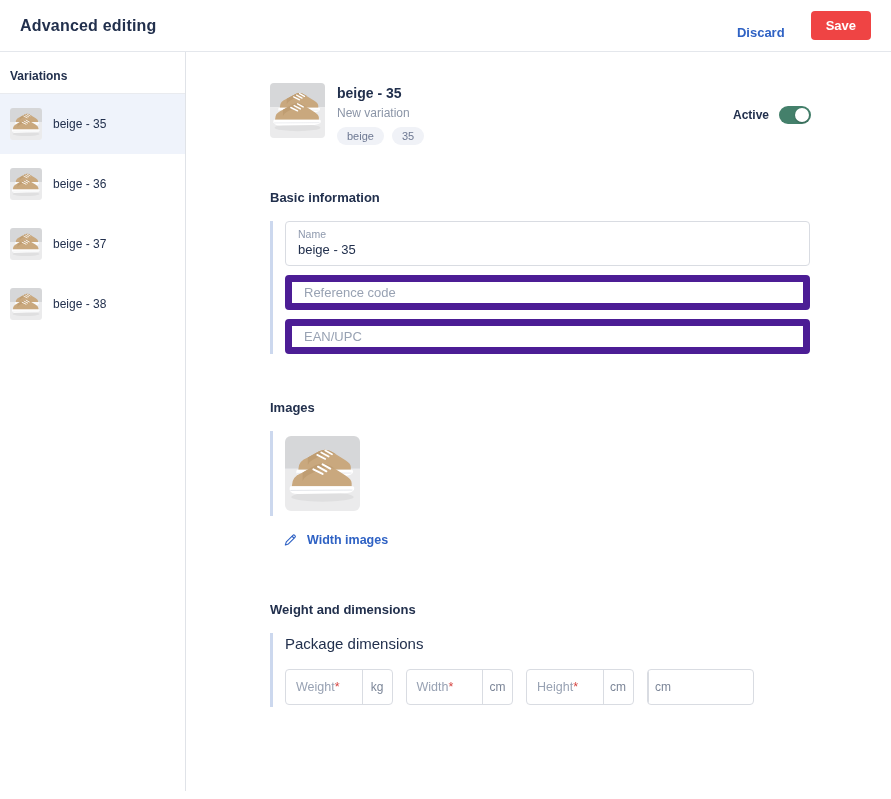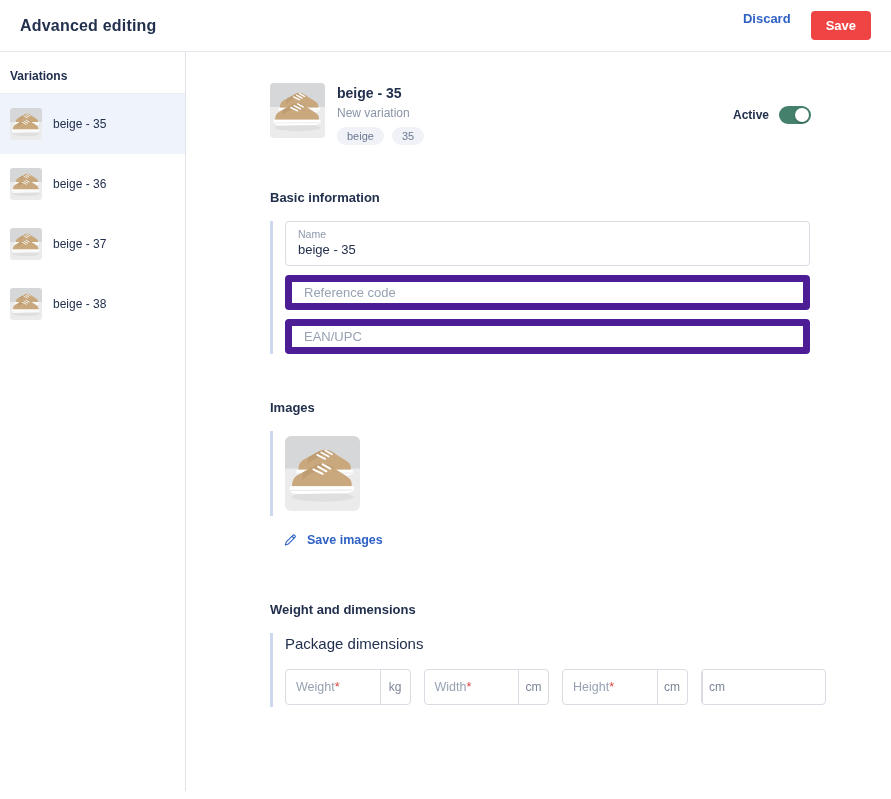--- a/index.html
+++ b/index.html
@@ -12,21 +12,21 @@
   .app { width: 891px; height: 799px; position: relative; overflow: hidden; background: #fff; }
 
   
   .topbar {
     height: 52px;
     border-bottom: 1px solid #e4e7ec;
     display: flex; align-items: center; justify-content: space-between;
     padding: 0 20px;
   }
   .page-title { font-size: 16px; font-weight: bold; letter-spacing: .2px; }
-  .topbar-actions { display: flex; align-items: flex-start; gap: 20px; }
+  .topbar-actions { display: flex; align-items: flex-end; gap: 26px; }
   .discard-link { color: #2f62c4; font-size: 13px; font-weight: 600; cursor: pointer; text-decoration: none; }
   .save-btn {
     background: #ef4444; color: #fff; border: none; border-radius: 4px;
     height: 29px; padding: 0 15px; font-size: 13px; font-weight: 600;
     font-family: inherit; cursor: pointer;
   }
 
   
   .layout { display: flex; height: 739px; }
   .sidebar { width: 186px; flex-shrink: 0; border-right: 1px solid #e0e3e8; }
@@ -86,21 +86,21 @@
   
   .images-block { border-left: 3px solid #ccd8ee; padding: 5px 0 5px 12px; margin-top: 16px; }
   .image-card { width: 75px; height: 75px; border-radius: 6px; overflow: hidden; }
   .edit-images { display: inline-flex; align-items: center; gap: 9px; margin-top: 16px; margin-left: 12px; cursor: pointer; }
   .edit-images-label { color: #2f62c4; font-size: 12.5px; font-weight: 600; }
   .pencil-icon { width: 16px; height: 16px; display: block; }
 
   
   .dims-block { border-left: 3px solid #ccd8ee; padding: 2px 0 2px 12px; margin-top: 16px; }
   .dims-label { font-size: 15px; color: #22304d; }
-  .dims-row { display: flex; gap: 13px; margin-top: 17px; width: 541px; }
+  .dims-row { display: flex; gap: 13px; margin-top: 17px; width: 469px; }
   .dim-field {
     flex: 1; height: 36px; border: 1px solid #d9dce2; border-radius: 4px;
     display: flex; overflow: hidden; background: #fff;
   }
   .dim-input-wrap { flex: 1; position: relative; }
   .dim-input {
     width: 100%; height: 100%; border: none; outline: none; background: transparent;
     padding: 0 6px 0 10px; font-size: 12.5px; color: #22304d; font-family: inherit;
     position: relative; z-index: 1;
   }
@@ -229,21 +229,21 @@
             <svg viewBox="0 0 96 96">
                 <use href="#shoe-scene"></use>
               </svg>
           </div>
         </div>
         <div class="edit-images">
           <svg class="pencil-icon" viewBox="0 0 20 20">
             <path d="M4.2 16.2 L5.4 12.3 L13.6 4.1 Q14.7 3 15.8 4.1 L16.2 4.5 Q17.3 5.6 16.2 6.7 L8 14.9 L4.2 16.2 Z" fill="none" stroke="#2f62c4" stroke-width="1.4" stroke-linejoin="round"></path>
             <line x1="12.6" y1="5.3" x2="15.1" y2="7.8" stroke="#2f62c4" stroke-width="1.4"></line>
           </svg>
-          <span class="edit-images-label">Save images</span>
+          <span class="edit-images-label">Width images</span>
         </div>
 
         
         <h2 class="section-heading mt-dims">Weight and dimensions</h2>
         <div class="dims-block">
           <div class="dims-label">Package dimensions</div>
           <div class="dims-row">
 
             <div class="dim-field">
               <div class="dim-input-wrap">

